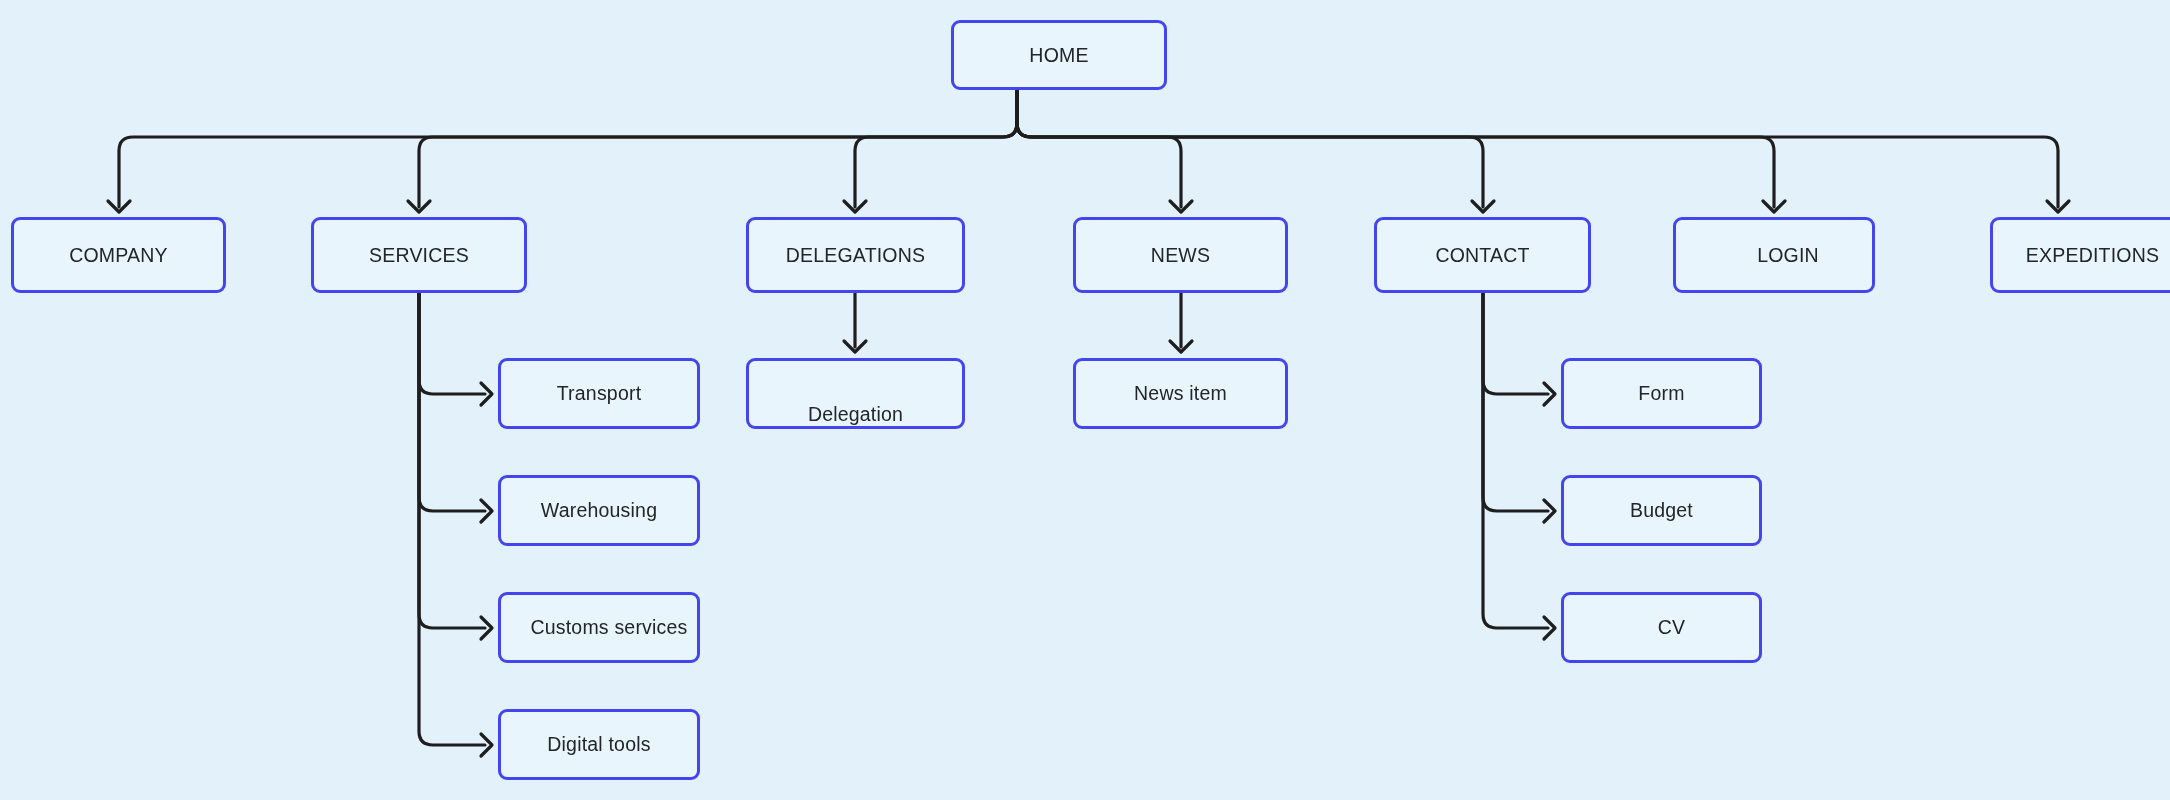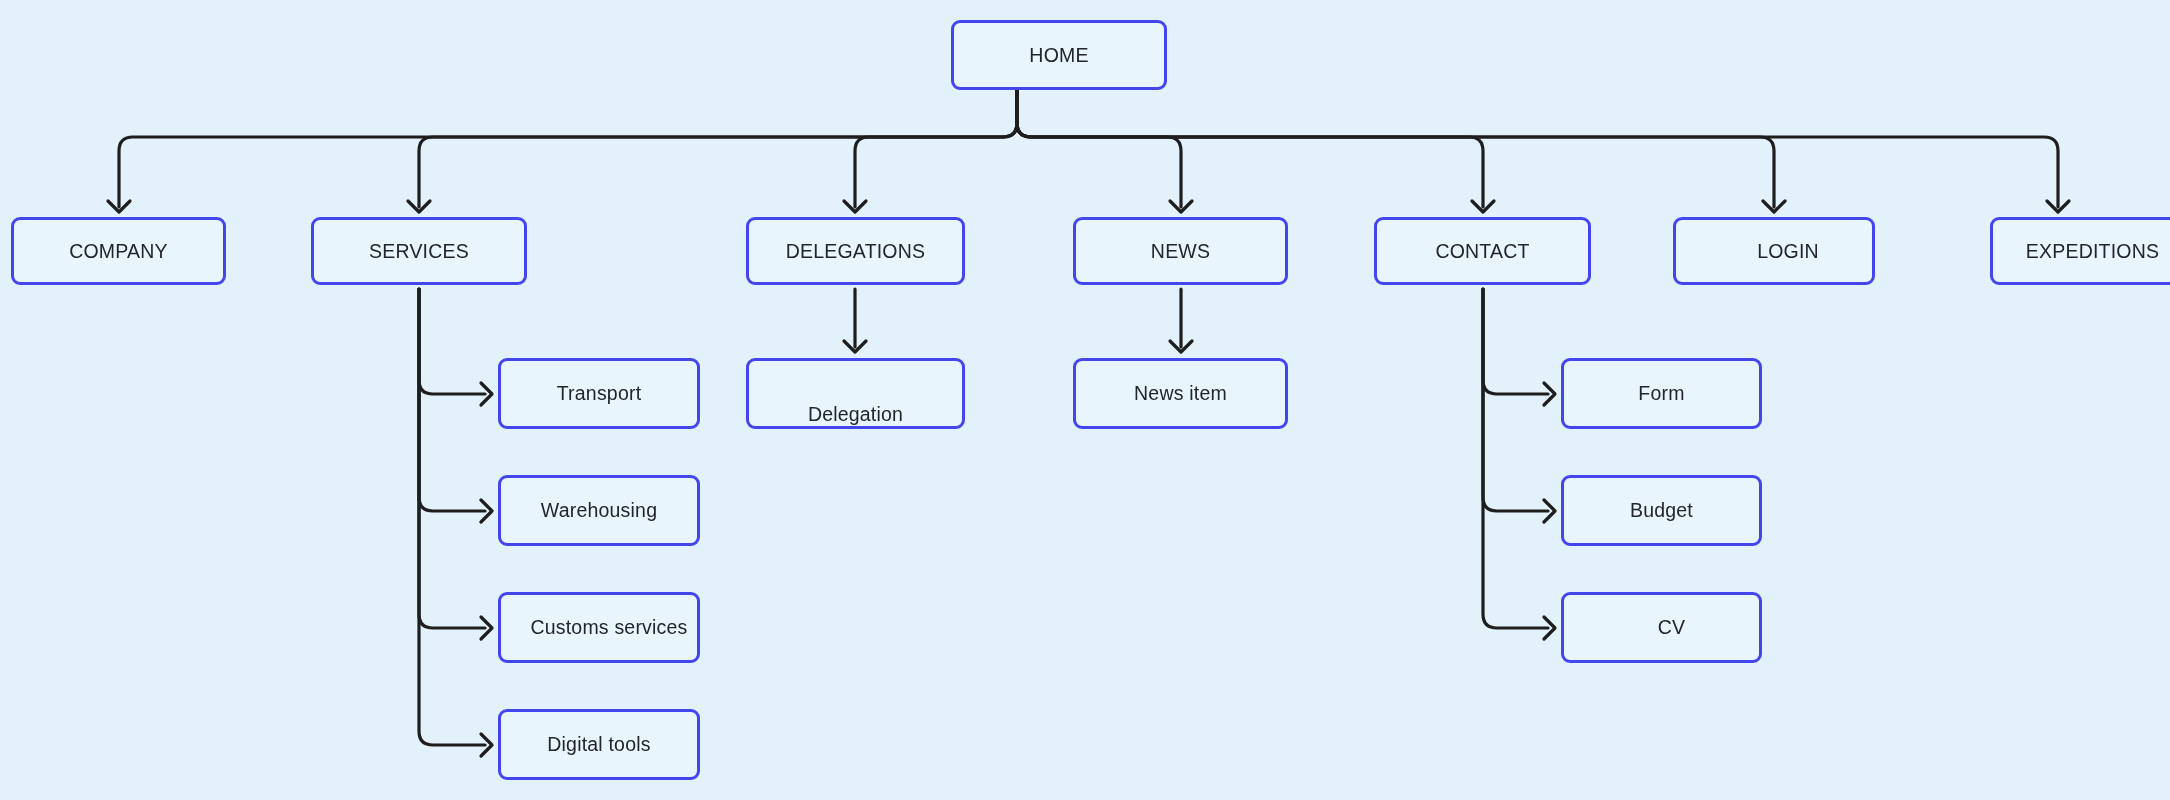--- a/index.html
+++ b/index.html
@@ -36,21 +36,21 @@
     align-items:center;
     justify-content:center;
     color:#22252b;
     font-size:19.5px;
     letter-spacing:0.2px;
     cursor:default;
   }
   
   .n-home{left:909px;top:20px;width:216px;height:70px;margin-left:42px;}
   
-  .lvl2{top:217px;height:68px;}
+  .lvl2{top:217px;height:76px;}
   .n-company{left:11px;width:215px;}
   .n-services{left:311px;width:216px;border-radius:9px;}
   .n-delegations{left:746px;width:219px;text-align:right;}
   .n-news{left:1073px;width:215px;}
   .n-contact{left:1374px;width:217px;}
   .n-login{left:1673px;width:202px;padding-left:28px;}
   .n-expeditions{left:1990px;width:205px;}
   
   .r1{top:358px;height:71px;}
   .r2{top:475px;height:71px;}

